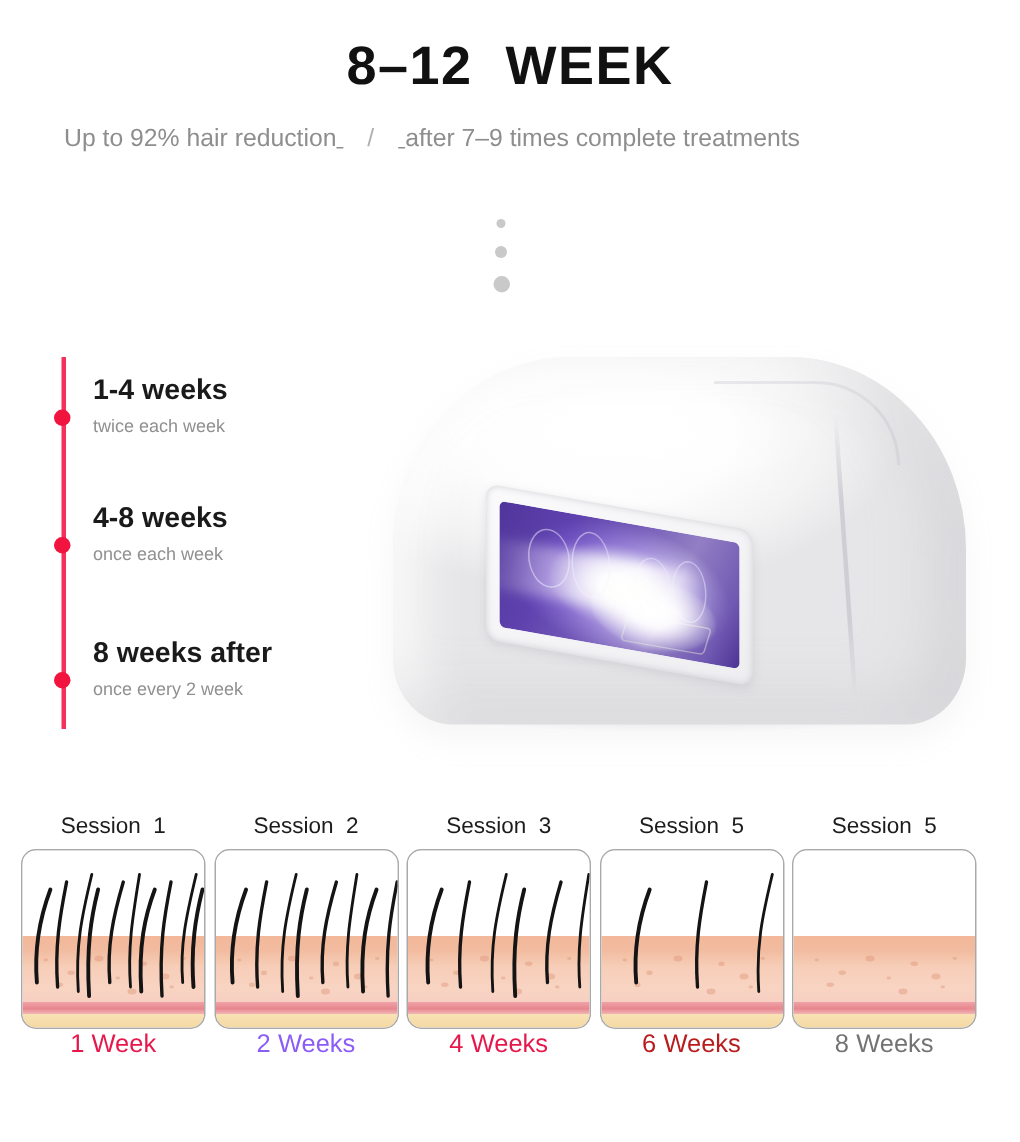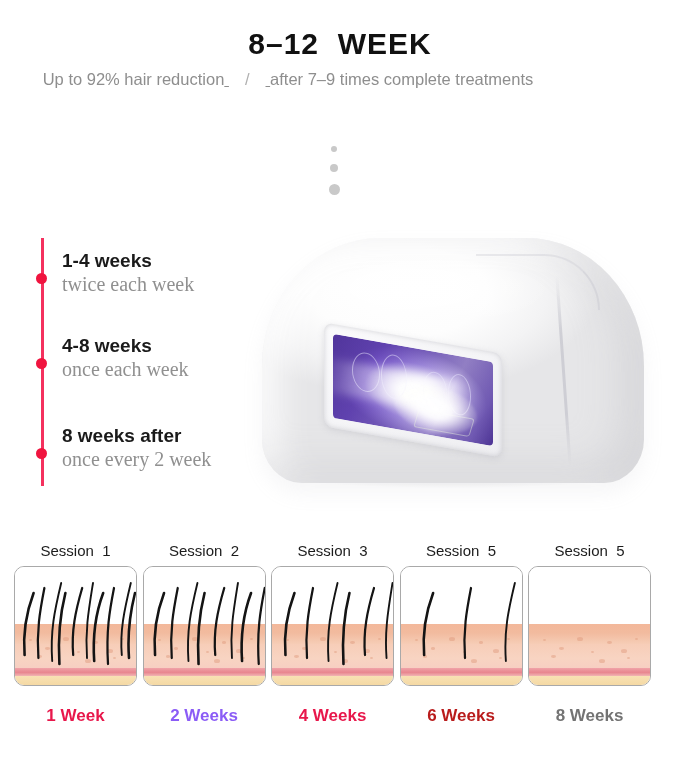--- a/index.html
+++ b/index.html
@@ -22,31 +22,31 @@
     top: 0;
     width: 680px;
     height: 125px;
   }
   #main-title {
     position: absolute;
     left: 0;
     top: 20px;
     width: 680px;
     text-align: center;
-    font-size: 30px;
+    font-size: 36px;
     font-weight: bold;
     letter-spacing: 1px;
     color: #111111;
     line-height: 48px;
     white-space: pre;
   }
   #subtitle-row {
     position: absolute;
     left: 0;
-    top: 67px;
+    top: 80px;
     width: 576px;
     text-align: center;
     font-size: 16.5px;
     color: #8e8e8e;
     line-height: 24px;
     white-space: nowrap;
     text-decoration: underline;
   }
   .sub-seg { display: inline-block; }
   #subtitle-sep {
@@ -109,25 +109,24 @@
   }
   .tl-text { position: absolute; left: 32px; top: 0; }
   .tl-title {
     font-size: 19px;
     font-weight: bold;
     color: #1a1a1a;
     line-height: 25px;
     white-space: nowrap;
   }
   .tl-sub {
-    font-size: 20px;
+    font-size: 12px;
     color: #909090;
     line-height: 22px;
     white-space: nowrap;
-    font-family: Liberation Serif, serif;
   }
 
   
   #device {
     position: absolute;
     left: 248px;
     top: 228px;
     width: 410px;
     height: 272px;
   }
@@ -309,25 +308,25 @@
   }
   .hair-svg {
     position: absolute;
     left: 0; top: 0;
     width: 123px;
     height: 120px;
   }
   .session-label {
     position: absolute;
     left: 0;
-    top: 164px;
+    top: 144px;
     width: 123px;
     text-align: center;
     font-size: 17px;
-    font-weight: bold;
+    font-weight: normal;
     color: #e8174b;
     line-height: 24px;
     white-space: nowrap;
   }
 </style>
 </head>
 <body>
 
 <div id="header">
   <div id="main-title">8–12  WEEK</div>

